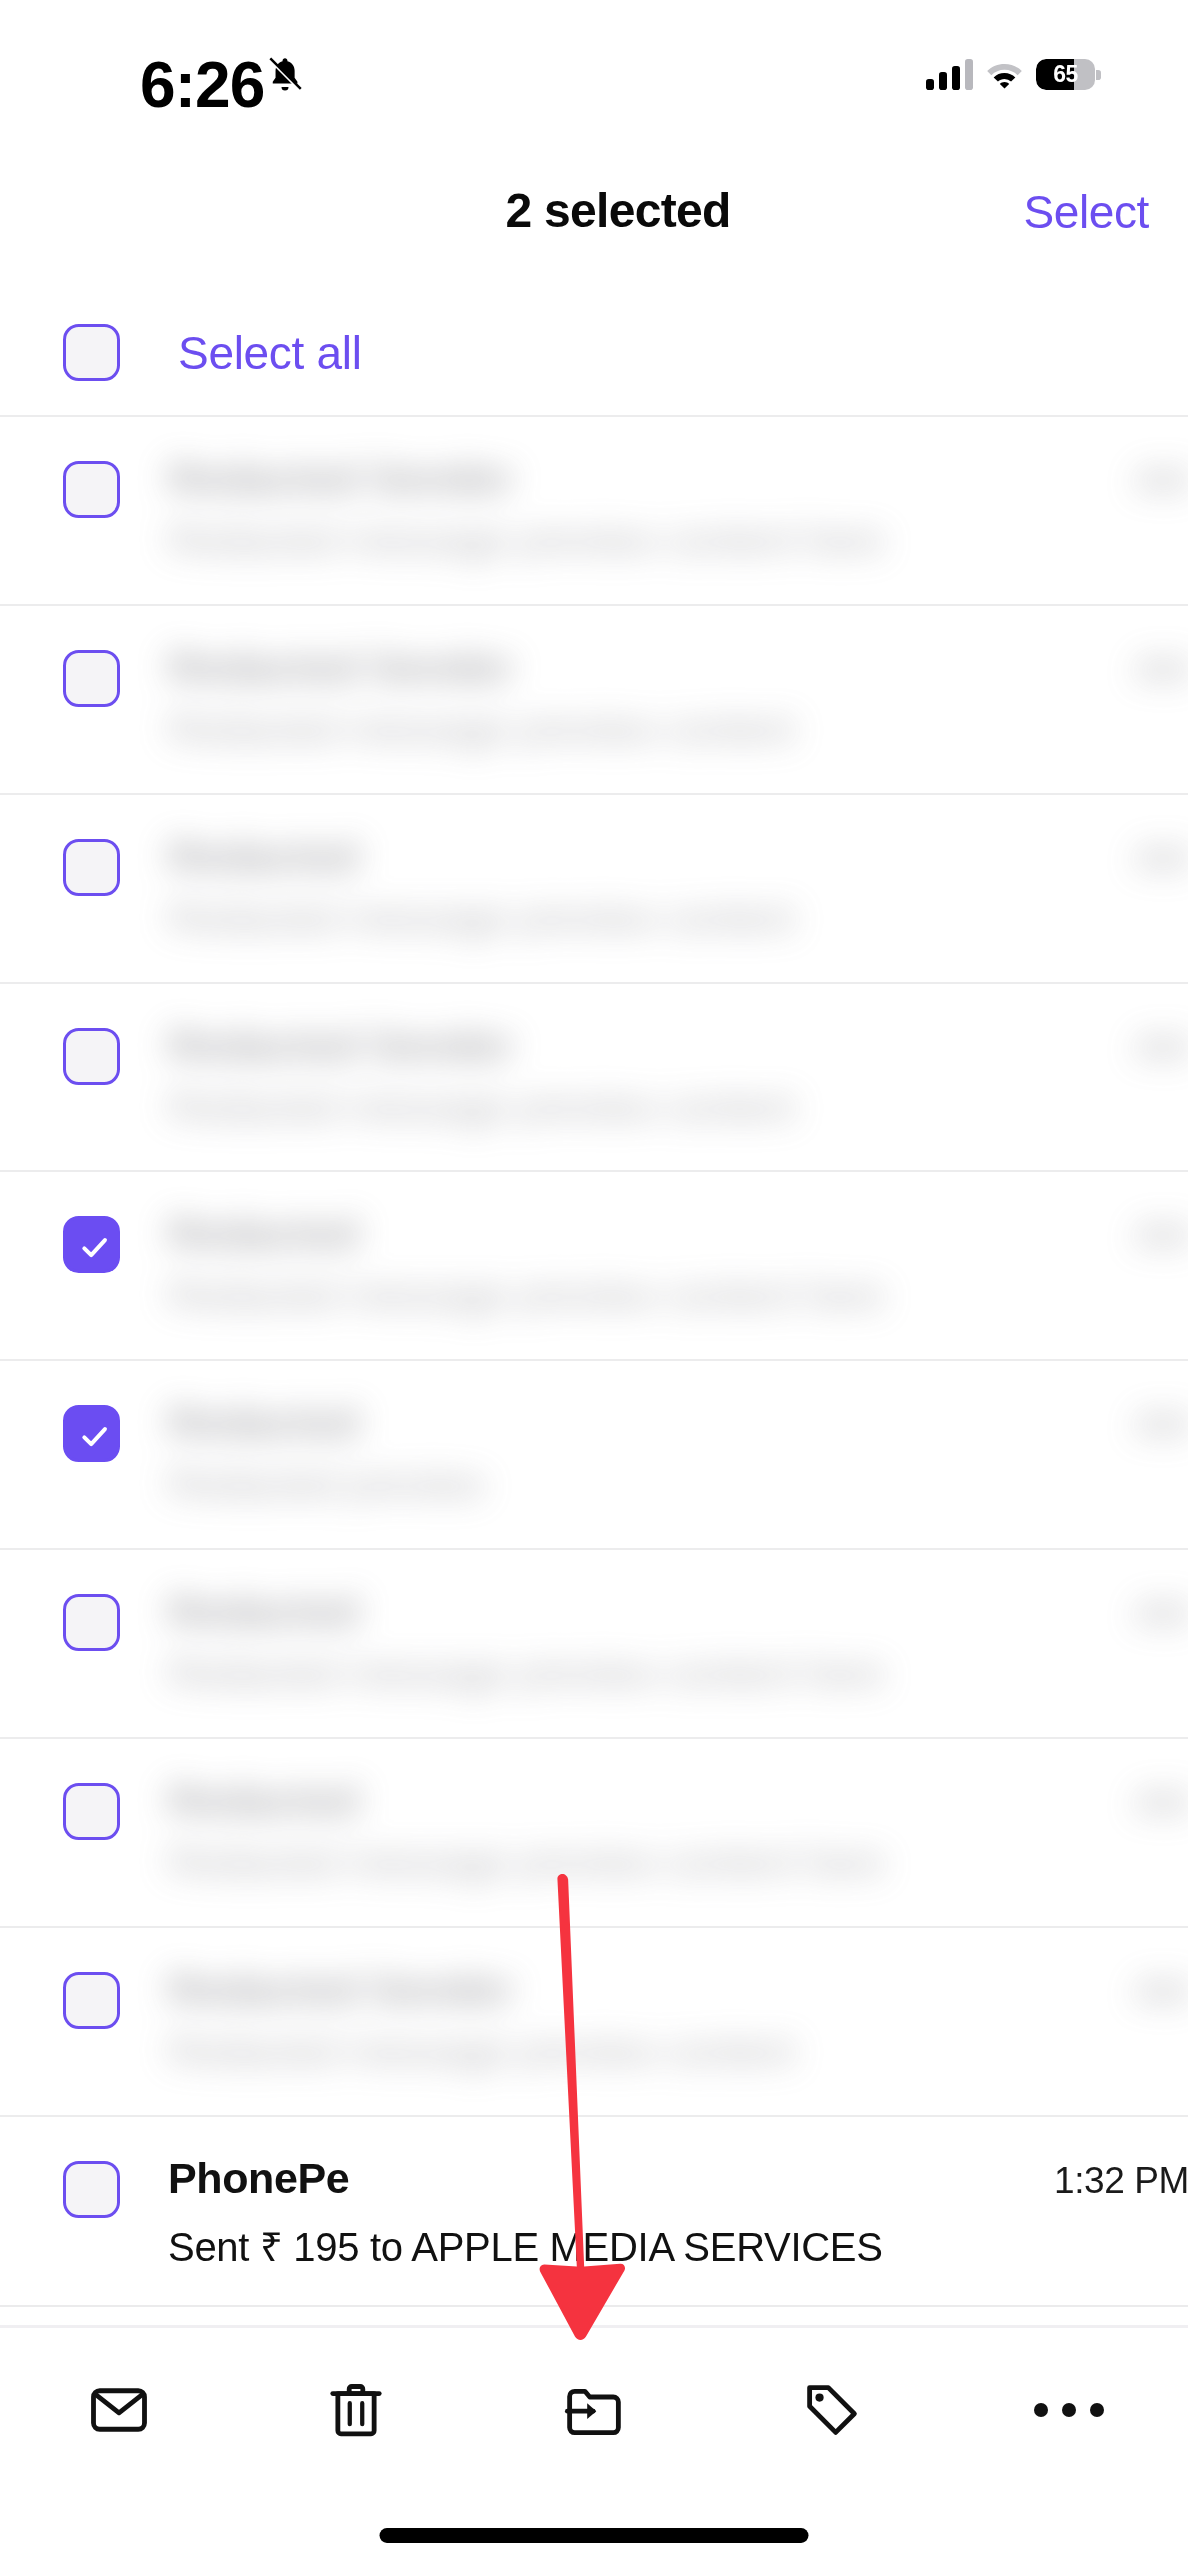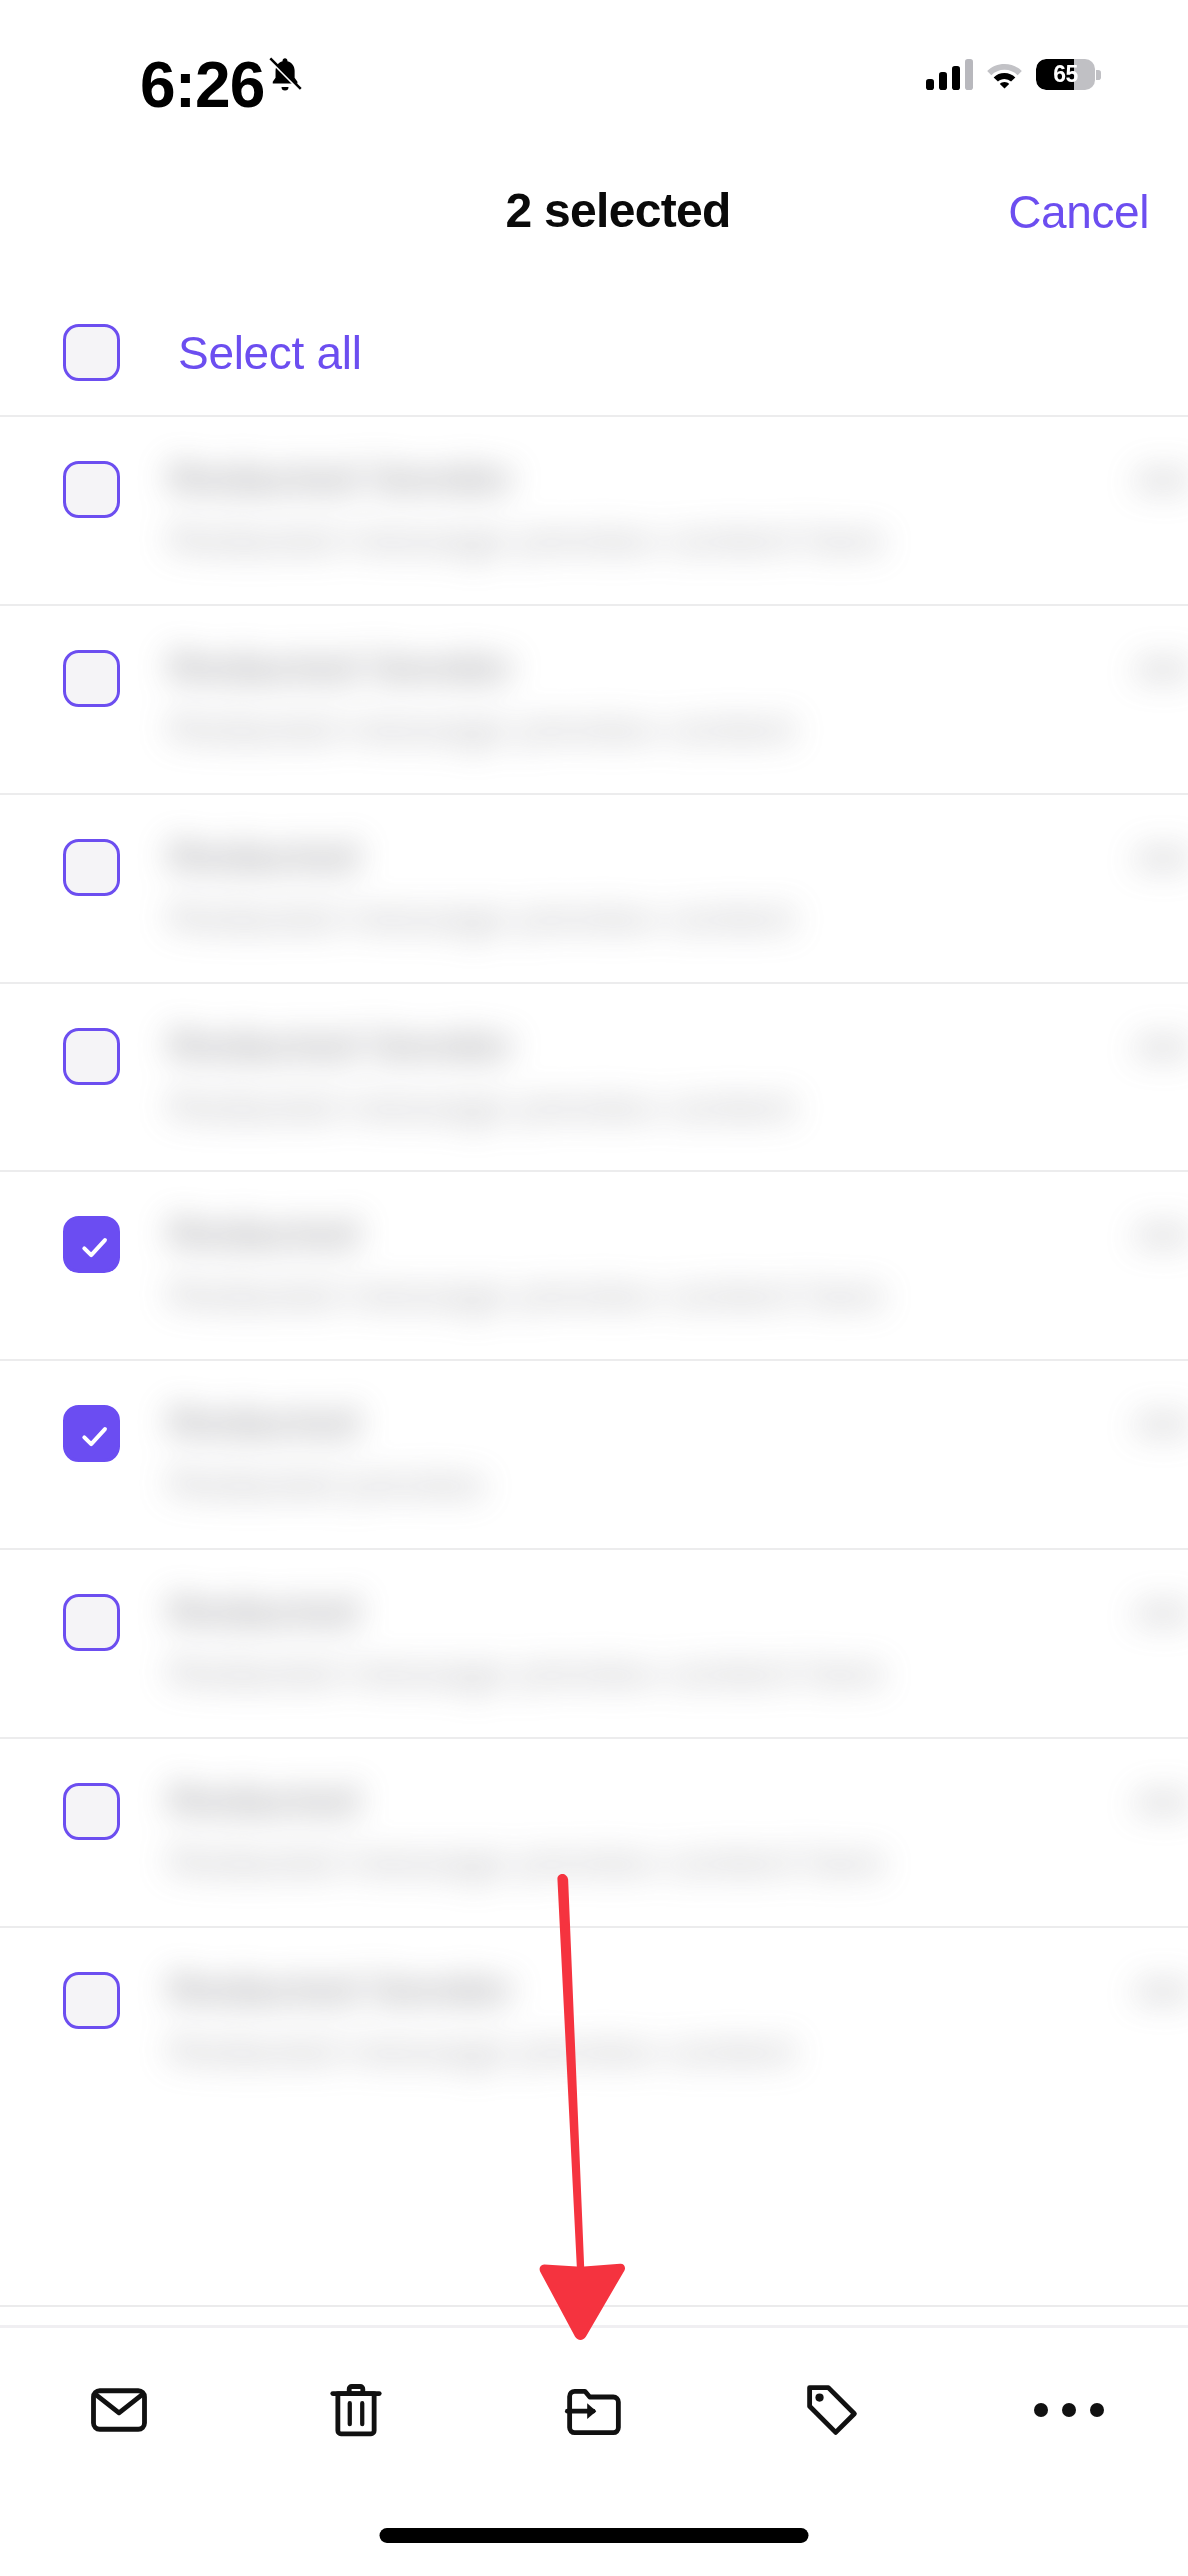--- a/index.html
+++ b/index.html
@@ -366,21 +366,21 @@
           <div class="battery-fill" id="battery-fill" style="width: 38px;"></div>
         </div>
         <div class="battery-pct">65</div>
         <div class="battery-tip"></div>
       </div>
     </div>
   </div>
 
   <div class="nav-header">
     <div class="nav-title">2 selected</div>
-    <div class="nav-cancel">Cancel</div>
+    <div class="nav-cancel">Select</div>
   </div>
 
   <div class="select-all-row">
     <div class="cb"></div>
     <div class="select-all-label">Select all</div>
   </div>
 
   <div class="mail-list" id="mail-list">
       <div class="mail-row blurred" style="top: 0px; height: 189px;">
         <div class="divider"></div>
@@ -498,20 +498,33 @@
         <div class="divider"></div>
         <div class="cb-wrap">
           <div class="cb"></div>
         </div>
         <div class="mail-content">
           <div class="sender-line">
             <div class="sender-name">Redacted Sender</div>
             <div class="time-stamp">AM</div>
           </div>
           <div class="preview-line">Redacted message preview content</div>
+        </div>
+      </div>
+      <div class="mail-row" style="top: 1700px; height: 189px;">
+        <div class="divider"></div>
+        <div class="cb-wrap">
+          <div class="cb"></div>
+        </div>
+        <div class="mail-content">
+          <div class="sender-line">
+            <div class="sender-name">PhonePe</div>
+            <div class="time-stamp">1:32 PM</div>
+          </div>
+          <div class="preview-line">Sent ₹ 195 to  APPLE MEDIA SERVICES</div>
         </div>
       </div>
     </div>
 
   <div class="toolbar-sep-top"></div>
   <div class="toolbar-sep-bottom"></div>
 
   <div class="toolbar">
 
     <div class="tb-btn">

